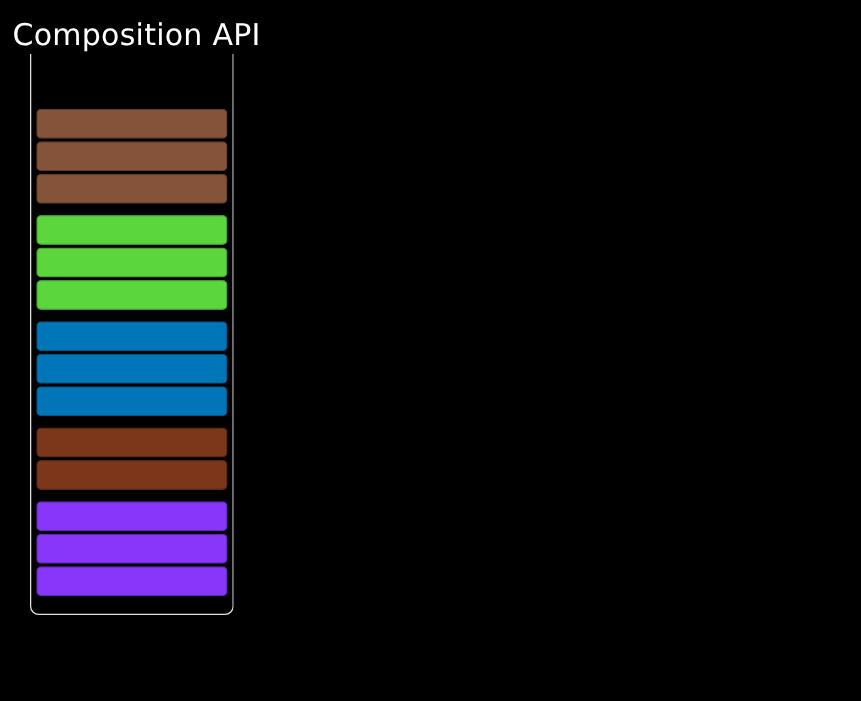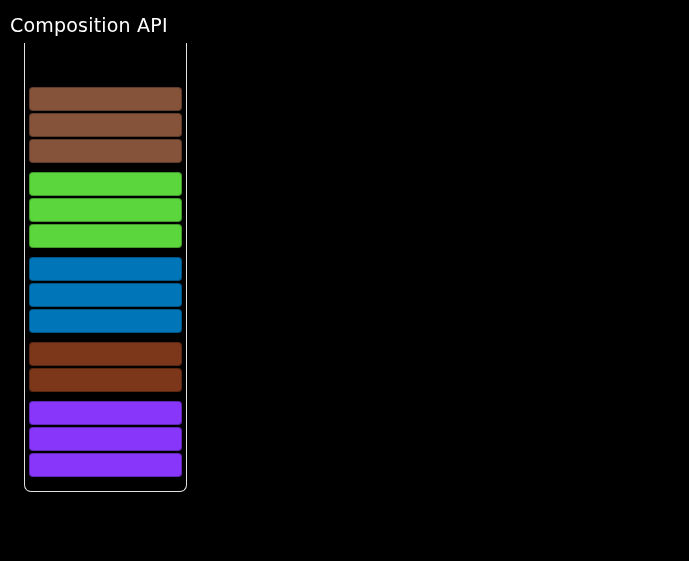--- a/index.html
+++ b/index.html
@@ -13,21 +13,21 @@
     height: 561px;
     background: #000000;
     overflow: hidden;
     font-family: "DejaVu Sans", "Liberation Sans", sans-serif;
   }
   .title {
     position: absolute;
     left: 10px;
     top: 15px;
     margin: 0;
-    font-size: 19px;
+    font-size: 24px;
     font-weight: 400;
     line-height: 1.1;
     color: #ffffff;
     letter-spacing: 0.2px;
     white-space: nowrap;
   }
   .column {
     position: absolute;
     left: 24px;
     top: 43px;

